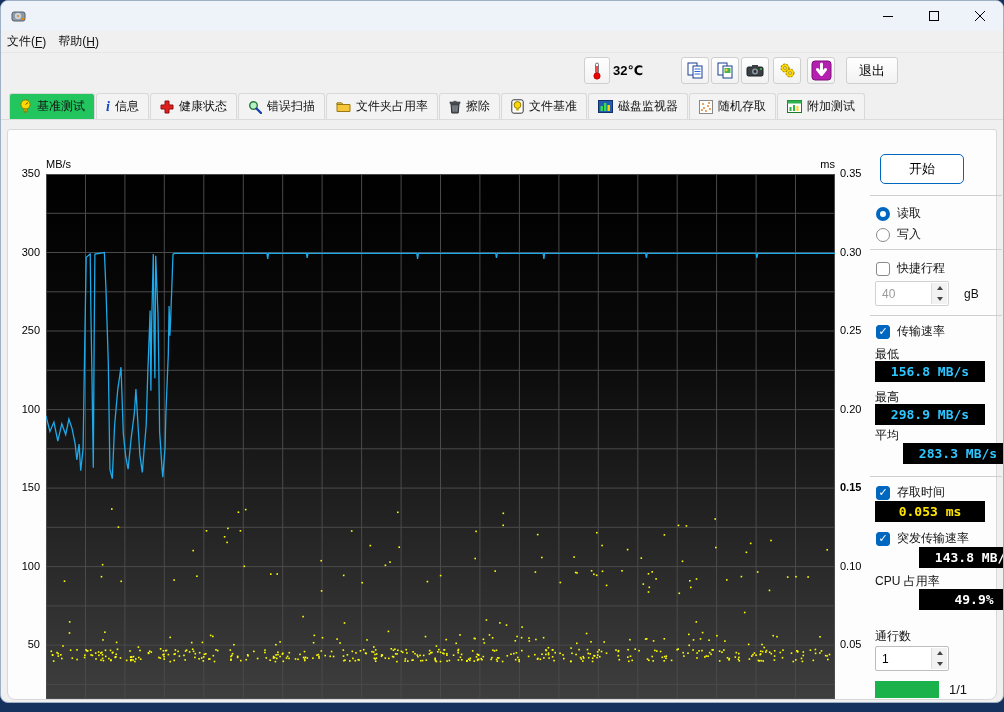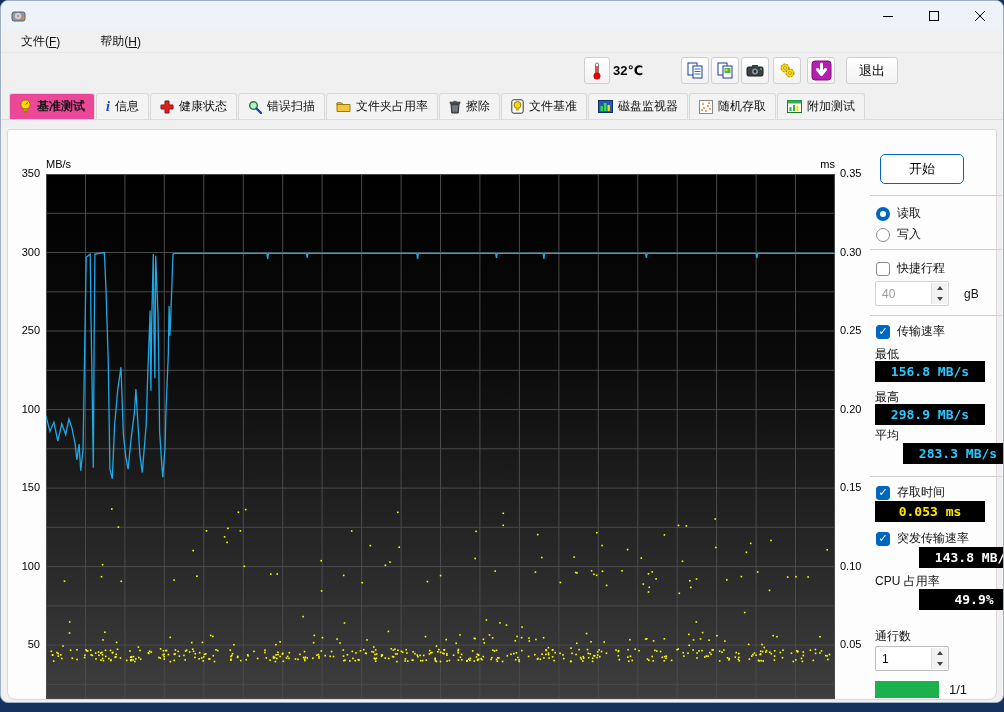--- a/index.html
+++ b/index.html
@@ -9,38 +9,38 @@
             border:1px solid #9fb0c4; border-radius:8px 8px 8px 8px; overflow:hidden; }
   
   .titlebar { position:absolute; left:0; top:0; width:100%; height:30px; background:#eef3fa;
               display:flex; align-items:center; padding-left:10px; }
   .titlebar .apptitle { font-size:12px; color:#1a1a1a; margin-left:8px; }
   .wincontrols { position:absolute; right:0; top:0; height:30px; display:flex; }
   .winbtn { width:46px; height:30px; display:flex; align-items:center; justify-content:center; }
   
   .menubar { position:absolute; left:0; top:30px; width:100%; height:22px; background:#f0f0f0;
              display:flex; align-items:center; font-size:12px; color:#111; border-bottom:1px solid #e6e6e6;}
-  .menuitem { padding:0 20px; height:100%; display:flex; align-items:center; }
+  .menuitem { padding:0 6px; height:100%; display:flex; align-items:center; }
   .menuitem u { text-decoration:underline; }
   
   .toolbar { position:absolute; left:0; top:52px; width:100%; height:40px; background:#f0f0f0; }
   .combobox { position:absolute; left:10px; top:5px; width:567px; height:26px; background:#fff;
               border:1px solid #b9b9b9; border-radius:3px; display:flex; align-items:center;
               font-family:"DejaVu Sans Mono",monospace; font-size:12px; padding-left:6px; color:#000; }
   .combobox .chev { position:absolute; right:8px; top:9px; }
   .tbtn { position:absolute; top:4px; height:27px; background:linear-gradient(#ffffff,#f2f2f2);
           border:1px solid #cfcfcf; border-radius:3px; display:flex; align-items:center; justify-content:center; }
   .temp { position:absolute; left:612px; top:10px; font-size:13px; font-weight:bold; color:#000; }
   .exitbtn { left:845px; width:52px; font-size:13px; color:#000; }
   
   .tabstrip { position:absolute; left:0; top:92px; width:100%; height:27px; display:flex;
               padding-left:8px; border-bottom:1px solid #dcdcdc; background:#f0f0f0; }
   .tab { display:flex; align-items:center; gap:5px; padding:0 9px; font-size:12px; color:#111;
          border:1px solid #d9d9d9; border-bottom:none; background:#f3f3f3; border-radius:3px 3px 0 0; margin-right:1px; }
-  .tab.active { background:#ec4899; position:relative; z-index:2;font-weight:bold; }
+  .tab.active { background:#22c55e; position:relative; z-index:2; }
   
   .content { position:absolute; left:6px; top:128px; width:990px; height:571px; background:#fdfdfd;
              border:1px solid #d8d8d8; border-radius:3px 3px 8px 8px; }
   .axis-unit { position:absolute; font-size:11px; color:#000; }
   .tick { position:absolute; font-size:11px; color:#000; width:30px; }
   #chart { position:absolute; left:38px; top:44px; width:789px; height:525px;
            background:linear-gradient(#000 0%,#0a0a0a 35%,#3e3e3e 100%); }
   
   .sep { position:absolute; left:862px; width:132px; height:1px; background:#d0d0d0; }
   .startbtn { position:absolute; left:872px; top:24px; width:84px; height:30px; background:#fff;
@@ -921,21 +921,21 @@
         <div class="tick" style="left: 2px; top: 272.56px; text-align: right;">100</div>
         <div class="tick" style="left: 2px; top: 351.08px; text-align: right;">150</div>
         <div class="tick" style="left: 2px; top: 429.6px; text-align: right;">100</div>
         <div class="tick" style="left: 2px; top: 508.12px; text-align: right;">50</div>
       </div>
     <div id="right-ticks">
         <div class="tick" style="left: 832px; top: 37px; text-align: left;">0.35</div>
         <div class="tick" style="left: 832px; top: 115.52px; text-align: left;">0.30</div>
         <div class="tick" style="left: 832px; top: 194.04px; text-align: left;">0.25</div>
         <div class="tick" style="left: 832px; top: 272.56px; text-align: left;">0.20</div>
-        <div class="tick" style="left: 832px; top: 351.08px; text-align: left;">0.15</div>
+        <div class="tick" style="left: 832px; top: 351.08px; text-align: left; font-weight: bold;">0.15</div>
         <div class="tick" style="left: 832px; top: 429.6px; text-align: left;">0.10</div>
         <div class="tick" style="left: 832px; top: 508.12px; text-align: left;">0.05</div>
       </div>
 
     <div class="startbtn">开始</div>
     <div class="sep" style="top:65px;"></div>
 
     <div class="ctl" style="left:868px;top:75px;">
       <span class="radio on"></span>
       <span>读取</span>

